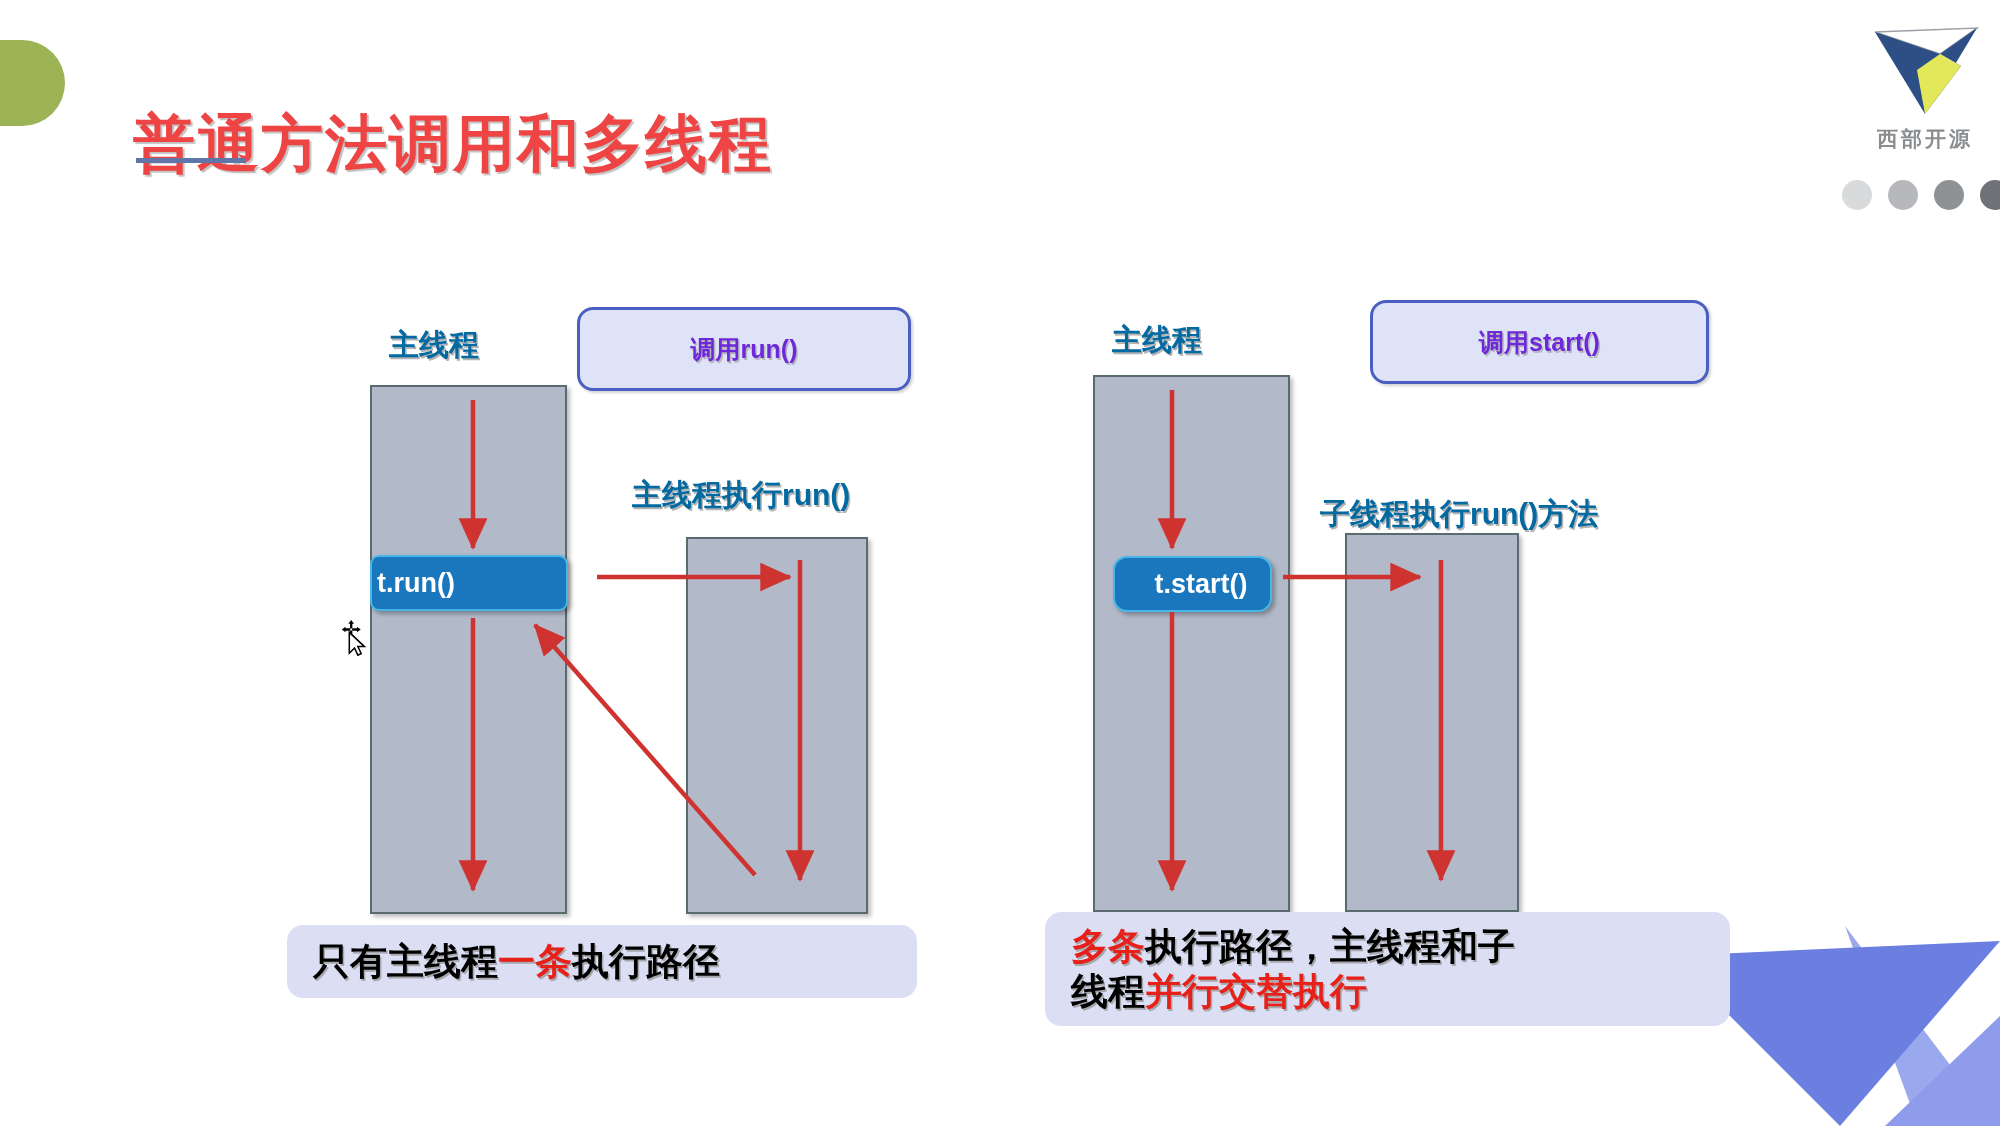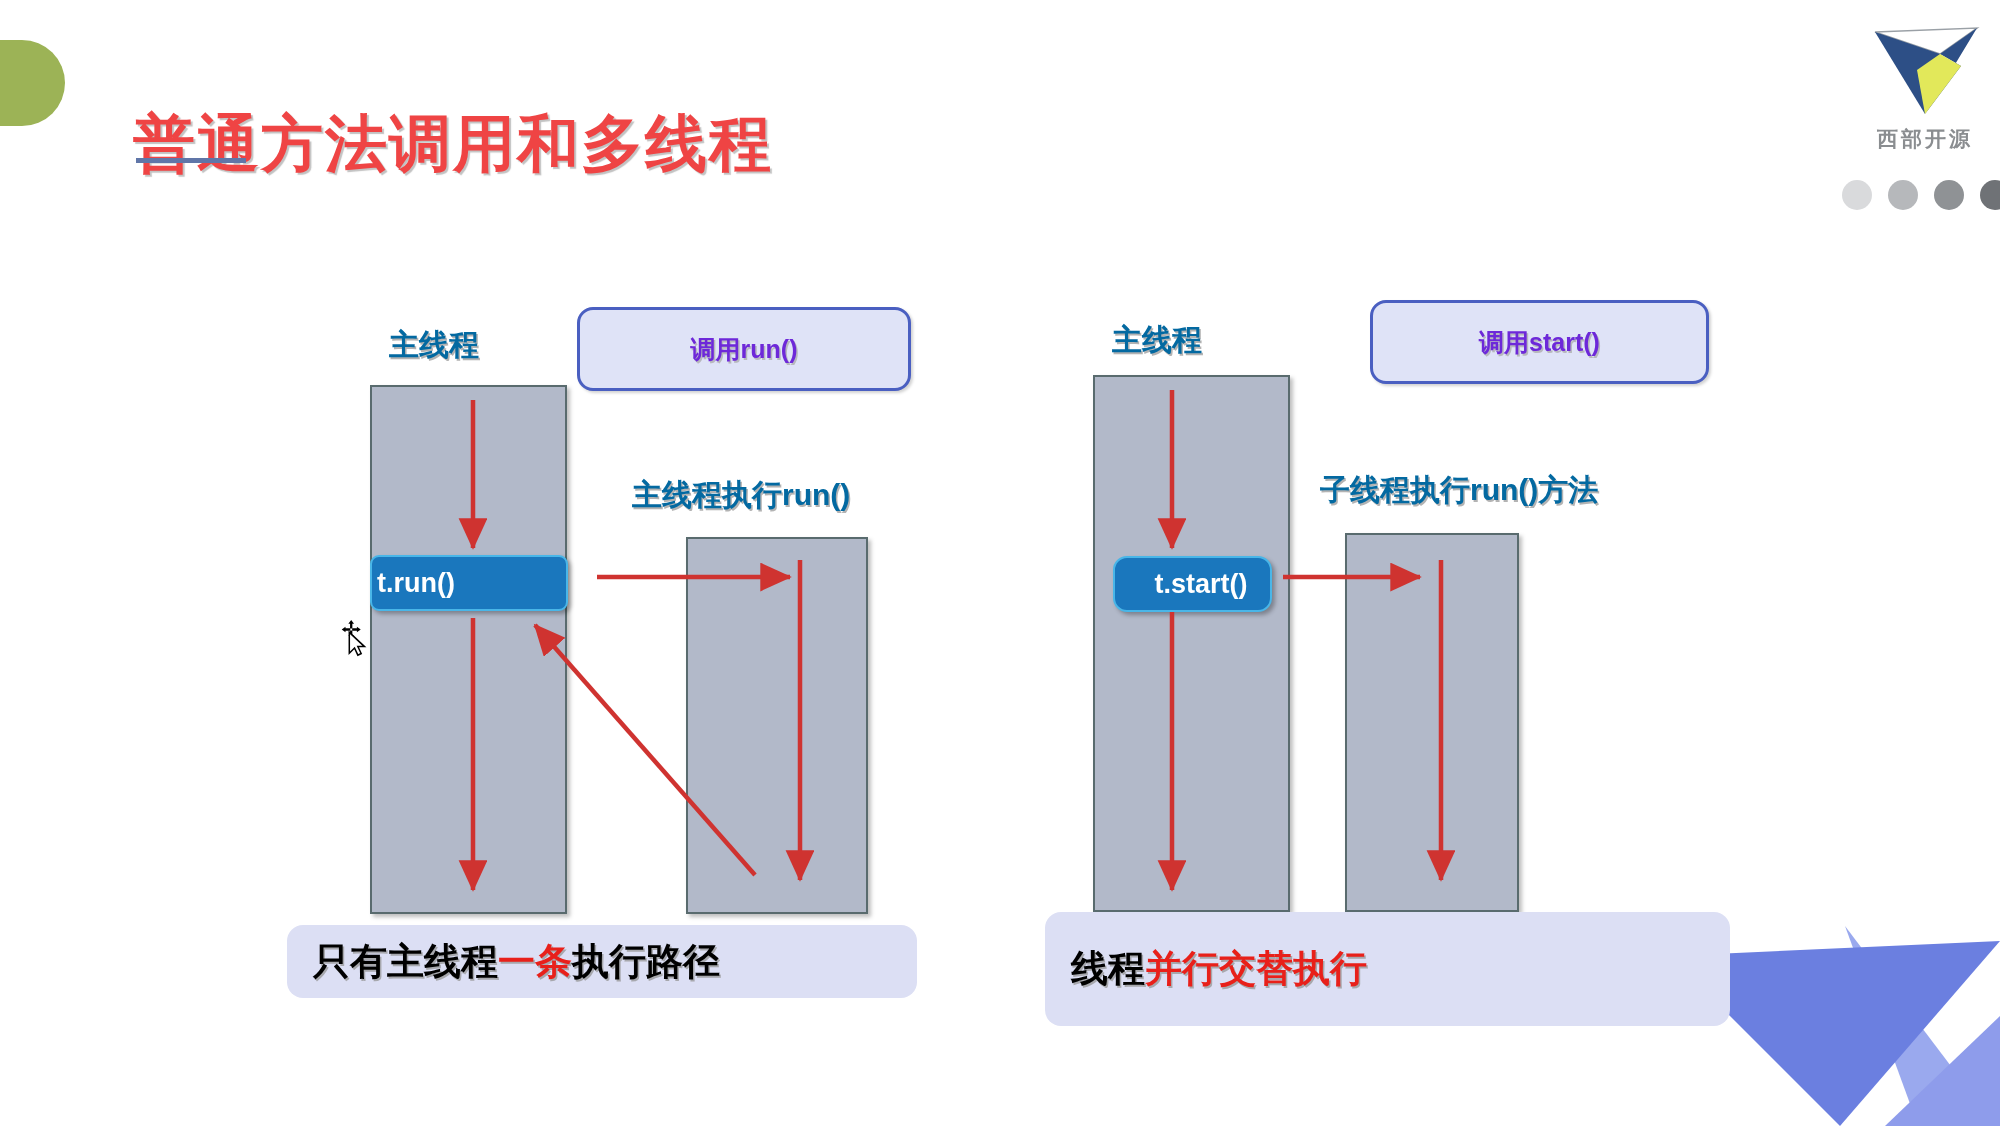--- a/index.html
+++ b/index.html
@@ -97,21 +97,21 @@
   <span>t.run()</span>
 </div>
 
 <div class="lane-label" style="left:1112px;top:320px;">主线程</div>
 <div class="lane" style="left:1093px;top:375px;width:193px;height:533px;"></div>
 
 <div class="callout" style="left:1370px;top:300px;width:333px;height:78px;">
   <span>调用start()</span>
 </div>
 
-<div class="lane-label" style="left:1320px;top:470px;text-align:center;">子线程执行run()方法</div>
+<div class="lane-label" style="left:1320px;top:494px;text-align:center;">子线程执行run()方法</div>
 <div class="lane" style="left:1345px;top:533px;width:170px;height:375px;"></div>
 
 <div class="pill round" style="left:1113px;top:556px;width:138px;height:52px;">
   <span>t.start()</span>
 </div>
 
 <svg class="arrows">
   <defs>
     <marker id="ah" markerWidth="9" markerHeight="9" refX="6.6" refY="3.2" orient="auto" markerUnits="strokeWidth">
       <path d="M0,0 L7,3.2 L0,6.4 z" fill="#cf3330"></path>
@@ -149,16 +149,19 @@
 
 <div class="caption" style="left:287px;top:925px;width:630px;height:73px;">
   <div>
     <span class="txt">只有主线程</span><span class="txt red">一条</span><span class="txt">执行路径</span>
   </div>
 </div>
 
 <div class="caption" style="left:1045px;top:912px;width:685px;height:114px;">
   <div>
     <div>
+      <span class="txt red">多条</span><span class="txt">执行路径，主线程和子</span>
+    </div>
+    <div>
       <span class="txt">线程</span><span class="txt red">并行交替执行</span>
     </div>
   </div>
 </div>
 
 </body></html>

